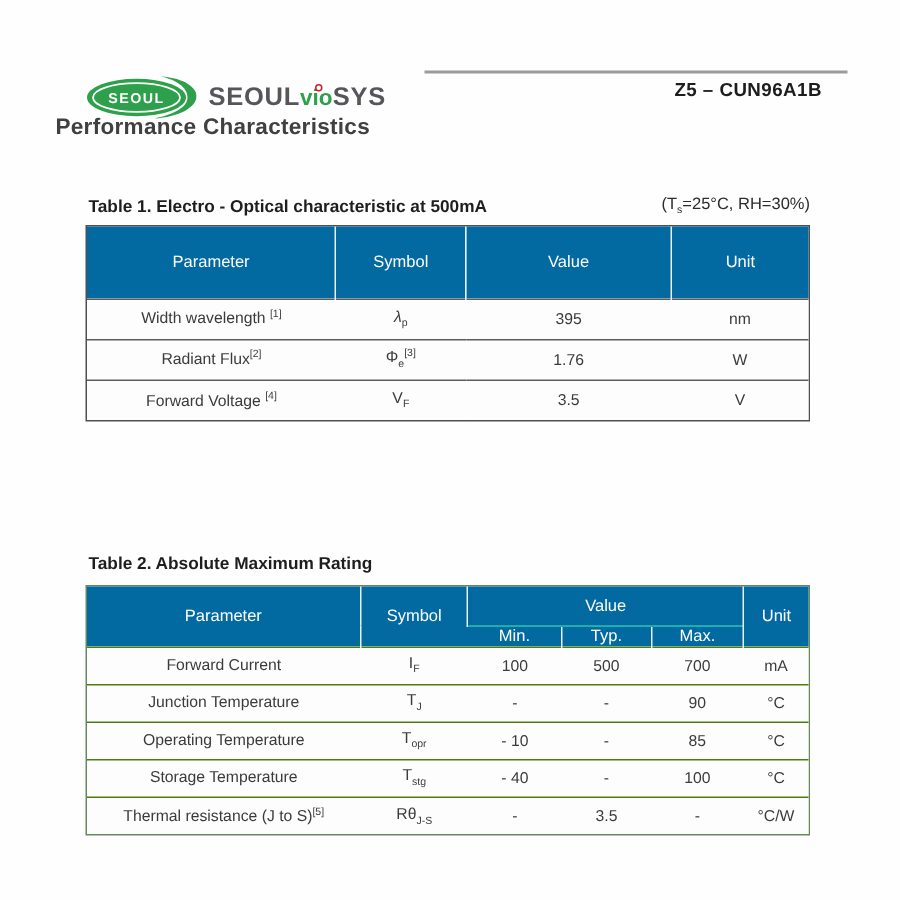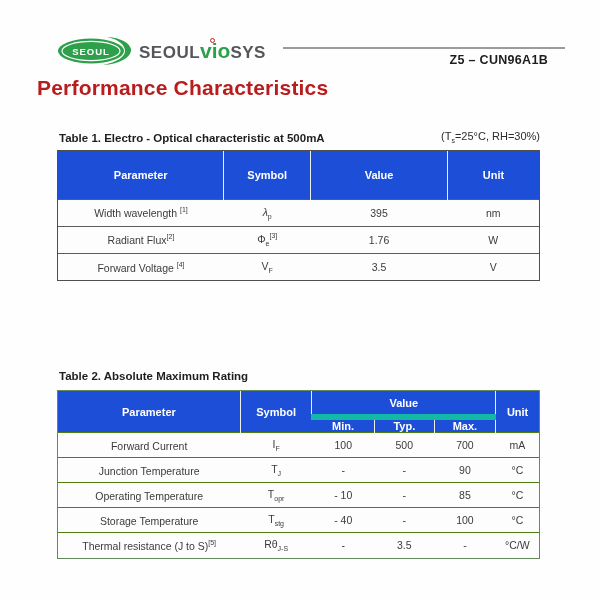--- a/index.html
+++ b/index.html
@@ -1,55 +1,55 @@
 <!DOCTYPE html>
 <html><head>
 <meta charset="utf-8">
 <style>
   * { margin:0; padding:0; box-sizing:border-box; }
   html,body { width:600px; height:600px; background:#fefefe; font-family:"Liberation Sans", sans-serif; }
   #page { position:relative; width:600px; height:600px; background:#fefefe; overflow:hidden; }
 
   
-  #logo { position:absolute; top:36px; left:57px; display:flex; align-items:center; }
+  #logo { position:absolute; top:50px; left:57px; display:flex; align-items:center; }
   #logo-badge { display:block; }
   #wordmark { margin-left:8px; display:flex; align-items:baseline; color:#54565a; font-weight:bold; letter-spacing:.5px; }
   .wm-gray { font-size:17px; color:#54565a; }
-  .wm-vio  { font-size:21px; color:#2ea04c; position:relative; line-height:1; letter-spacing:0; }
+  .wm-vio  { font-size:15px; color:#2ea04c; position:relative; line-height:1; letter-spacing:0; }
   .red-dot { position:absolute; top:-2px; left:10px; width:5px; height:5px; border:1.6px solid #c8202a; border-radius:50%; background:#fff; }
   #head-rule { position:absolute; top:47px; left:283px; width:282px; height:2px; background:#9b9b9b; }
   #part-number { position:absolute; top:53px; right:52px; font-size:12.5px; font-weight:bold; color:#1d1d1d; letter-spacing:.3px; }
 
   
-  #page-title { position:absolute; top:76px; left:37px; font-size:21px; font-weight:bold; color:#b91c1c; letter-spacing:.2px; }
+  #page-title { position:absolute; top:76px; left:37px; font-size:15px; font-weight:bold; color:#404040; letter-spacing:.2px; }
 
   
   .tbl-title { position:absolute; left:59px; font-size:11.5px; font-weight:bold; color:#1e1e1e; }
   .tbl-wrap { position:absolute; left:57px; width:483px; background:#fff; }
   table { width:100%; border-collapse:collapse; table-layout:fixed; }
-  th { background:#1d4ed8; color:#fff; font-size:11px; font-weight:bold; text-align:center; }
+  th { background:#0369a1; color:#fff; font-size:11px; font-weight:normal; text-align:center; }
   td { font-size:10.5px; color:#3b3b3b; text-align:center; background:#fdfdfd; }
   sup { font-size:7px; vertical-align:super; }
   sub { font-size:7px; vertical-align:sub; }
   .it { font-style:italic; }
 
   
   #t1-wrap { top:150px; border:1.5px solid #4f4f4f; }
   #t1 th { height:48px; border-left:1px solid #e9f0e8; }
   #t1 th:first-child { border-left:none; }
   #t1 td { height:27px; border-top:1px solid #5c5c5c; }
   #t1-title { top:132px; }
   #t1-cond { position:absolute; top:130px; left:57px; width:483px; text-align:right; font-size:11px; color:#2c2c2c; }
   #t1-cond sub { font-size:7px; }
 
   
   #t2-wrap { top:390px; border:1.5px solid #648a5c; }
   #t2 th { border-left:1px solid #e9f0e8; }
   #t2 tr.h1 th { height:26px; }
-  #t2 tr.h2 th { height:14px; border-top:6px solid #14b8a6; }
+  #t2 tr.h2 th { height:14px; border-top:1px solid #14b8a6; }
   #t2 th:first-child { border-left:none; }
   #t2 td { height:25px; border-top:1px solid #4d7c0f; }
   #t2-title { top:370px; }
 </style>
 </head>
 <body>
 
 <div id="page">
 
   <div id="logo">

